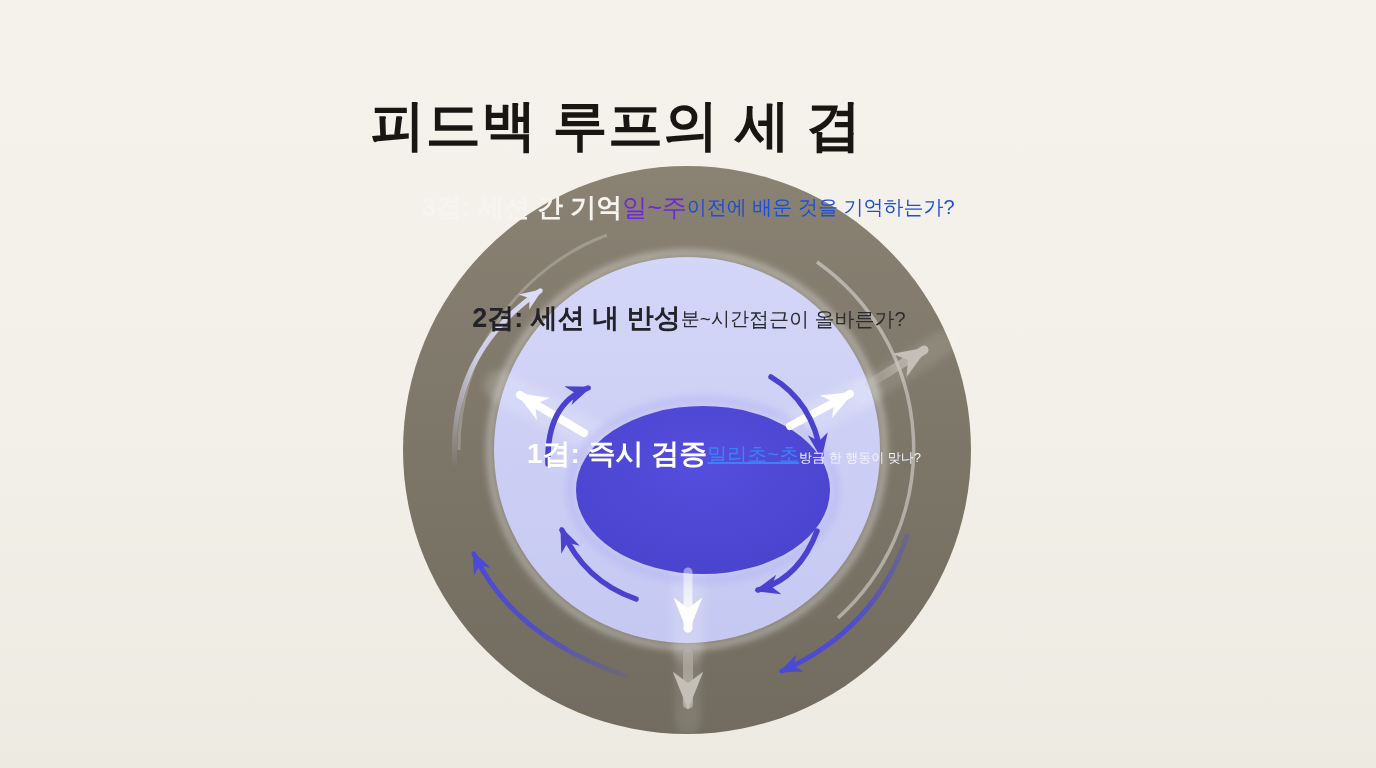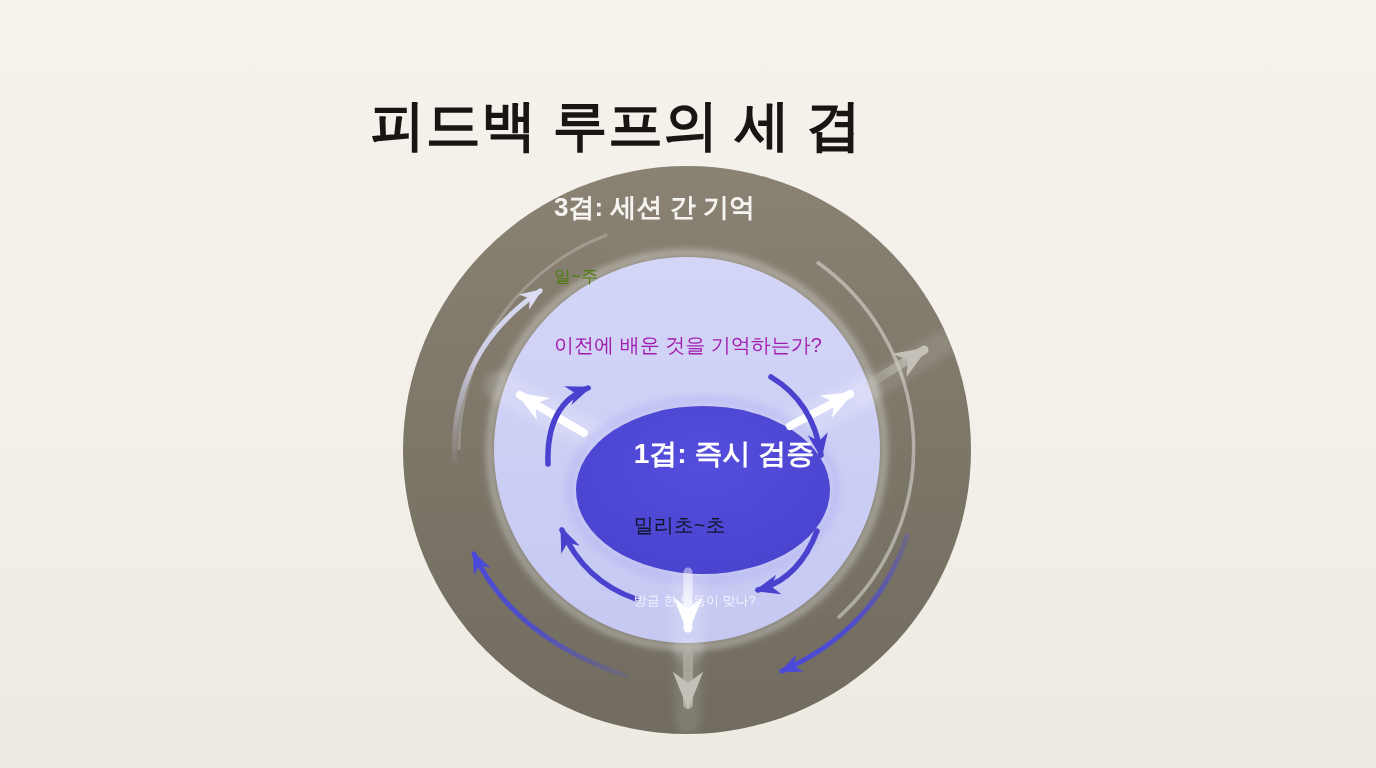--- a/index.html
+++ b/index.html
@@ -11,35 +11,35 @@
   }
   .stage{position:absolute;inset:0;}
   svg.diagram{position:absolute;left:0;top:0;}
   .page-title{
     position:absolute;left:0;top:52px;width:1232px;
     text-align:center;font-size:55px;font-weight:900;color:#181512;
     letter-spacing:.5px;
   }
   .ring-text{
     position:absolute;transform:translateX(-50%);
-    display:flex;flex-direction:column;align-items:flex-start;
-    text-align:center;white-space:nowrap;gap:42px;
+    display:flex;align-items:center;
+    text-align:center;white-space:nowrap;
   }
   .ring-text .t-label{font-weight:800;}
   .layer3-text{left:688px;top:192px;color:#f6f4f0;}
   .layer3-text .t-label{font-size:26px;line-height:30px;}
-  .layer3-text .t-time{font-size:17px;line-height:26px;color:#4d7c0f;}
-  .layer3-text .t-q{font-size:20px;line-height:26px;color:#a21caf;}
+  .layer3-text .t-time{font-size:25px;line-height:26px;color:#6d28d9;}
+  .layer3-text .t-q{font-size:20px;line-height:26px;color:#1d4ed8;}
   .layer2-text{left:689px;top:303px;color:#242229;}
   .layer2-text .t-label{font-size:27px;line-height:31px;}
   .layer2-text .t-time{font-size:19px;line-height:27px;color:#2c2a31;}
   .layer2-text .t-q{font-size:20px;line-height:26px;color:#2c2a31;}
   .layer1-text{left:724px;top:438px;color:#ffffff;}
   .layer1-text .t-label{font-size:28px;line-height:32px;}
-  .layer1-text .t-time{font-size:20px;line-height:27px;color:#0f172a;}
+  .layer1-text .t-time{font-size:20px;line-height:27px;color:#3b82f6;text-decoration:underline;}
   .layer1-text .t-q{font-size:13px;line-height:24px;margin-top:8px;color:#f2f3ff;}
 </style>
 </head>
 <body>
 
 <div class="stage">
 
   <h1 class="page-title">피드백 루프의 세 겹</h1>
 
   <svg class="diagram" width="1376" height="768" viewBox="0 0 1376 768">
@@ -149,20 +149,25 @@
       <path d="M 907,536 Q 876,629 782,671" fill="none" stroke="url(#gradL)" stroke-width="5" stroke-linecap="round" marker-end="url(#headIndigo)"></path>
     </g>
   </svg>
 
   <div class="ring-text layer3-text">
     <div class="t-label">3겹: 세션 간 기억</div>
     <div class="t-time">일~주</div>
     <div class="t-q">이전에 배운 것을 기억하는가?</div>
   </div>
 
+  <div class="ring-text layer2-text">
+    <div class="t-label">2겹: 세션 내 반성</div>
+    <div class="t-time">분~시간</div>
+    <div class="t-q">접근이 올바른가?</div>
+  </div>
 
   <div class="ring-text layer1-text">
     <div class="t-label">1겹: 즉시 검증</div>
     <div class="t-time">밀리초~초</div>
     <div class="t-q">방금 한 행동이 맞나?</div>
   </div>
 
 </div>
 
 </body></html>

